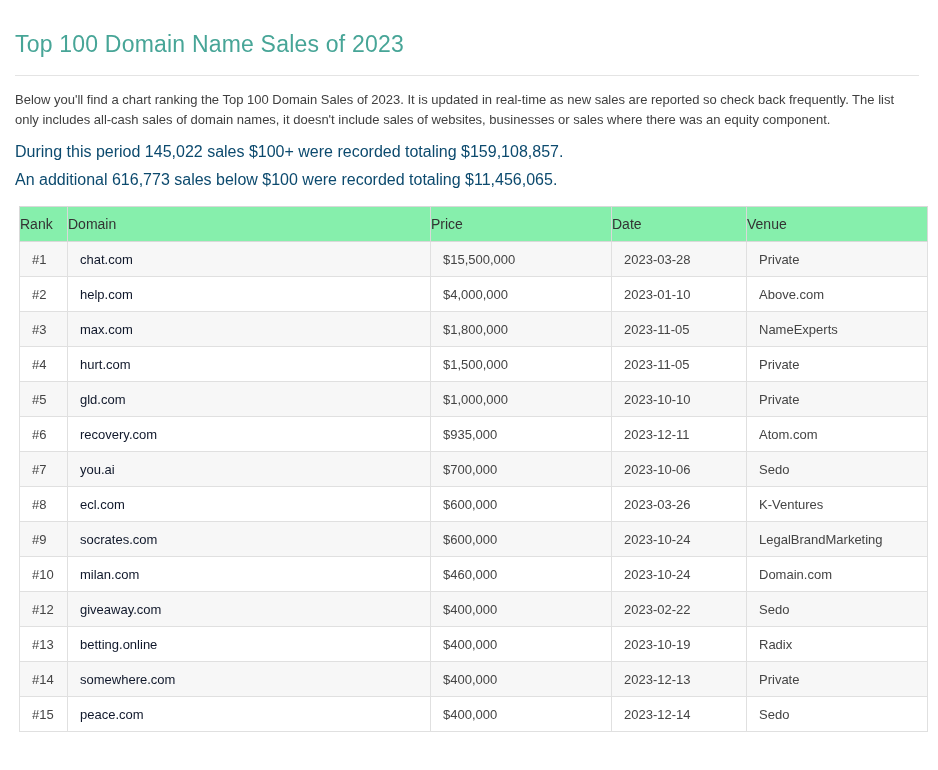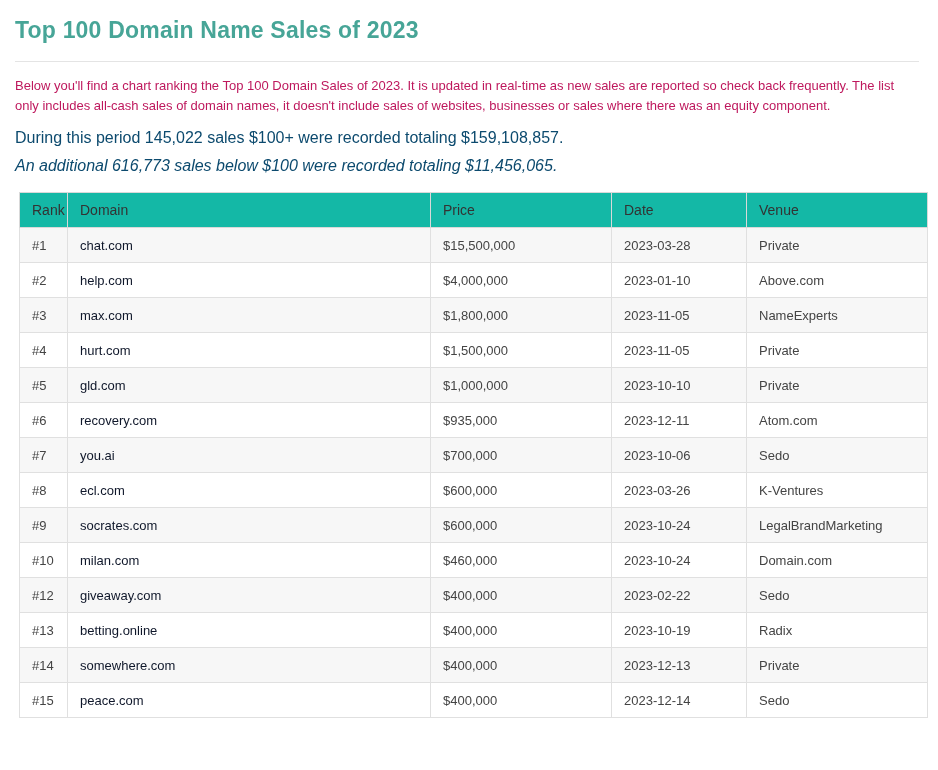--- a/index.html
+++ b/index.html
@@ -11,62 +11,62 @@
     height: 770px;
     overflow: hidden;
     font-family: "Liberation Sans", "DejaVu Sans", sans-serif;
     color: #444444;
   }
   .container {
     padding: 0 19px 0 15px;
   }
   .page-title {
     margin: 0;
-    padding-top: 15px;
+    padding-top: 29px;
     font-size: 23px;
     line-height: 30px;
-    font-weight: 700;
+    font-weight: 400;
     color: #47a597;
     letter-spacing: 0.2px;
   }
   .title-divider {
     border: none;
     border-top: 1px solid #e4e4e4;
     margin: 16px 0 0 0;
   }
   .intro-text {
     margin: 14px 0 0 0;
     font-size: 13px;
     line-height: 20px;
-    color: #be185d;
+    color: #404040;
     max-width: 912px;
   }
   .stats-line {
     margin: 9px 0 0 0;
     font-size: 16px;
     line-height: 26px;
     color: #0c4a6e;
   }
-  .stats-line + .stats-line { margin-top: 2px; font-style: italic; }
+  .stats-line + .stats-line { margin-top: 2px; }
 
   table.sales-table {
     margin-top: 13px;
     margin-left: 4px;
     border-collapse: collapse;
     width: 908px;
     table-layout: fixed;
     font-size: 13px;
   }
   .sales-table th {
-    background: #14b8a6;
+    background: #86efac;
     color: #333333;
     font-weight: 400;
     font-size: 14px;
     text-align: left;
-    padding: 8px 12px;
+    padding: 8px 0;
     border: 1px solid #d9d9d9;
     height: 35px;
   }
   .sales-table td {
     padding: 8px 12px;
     border: 1px solid #e0e0e0;
     color: #444444;
     height: 35px;
     white-space: nowrap;
     overflow: hidden;

